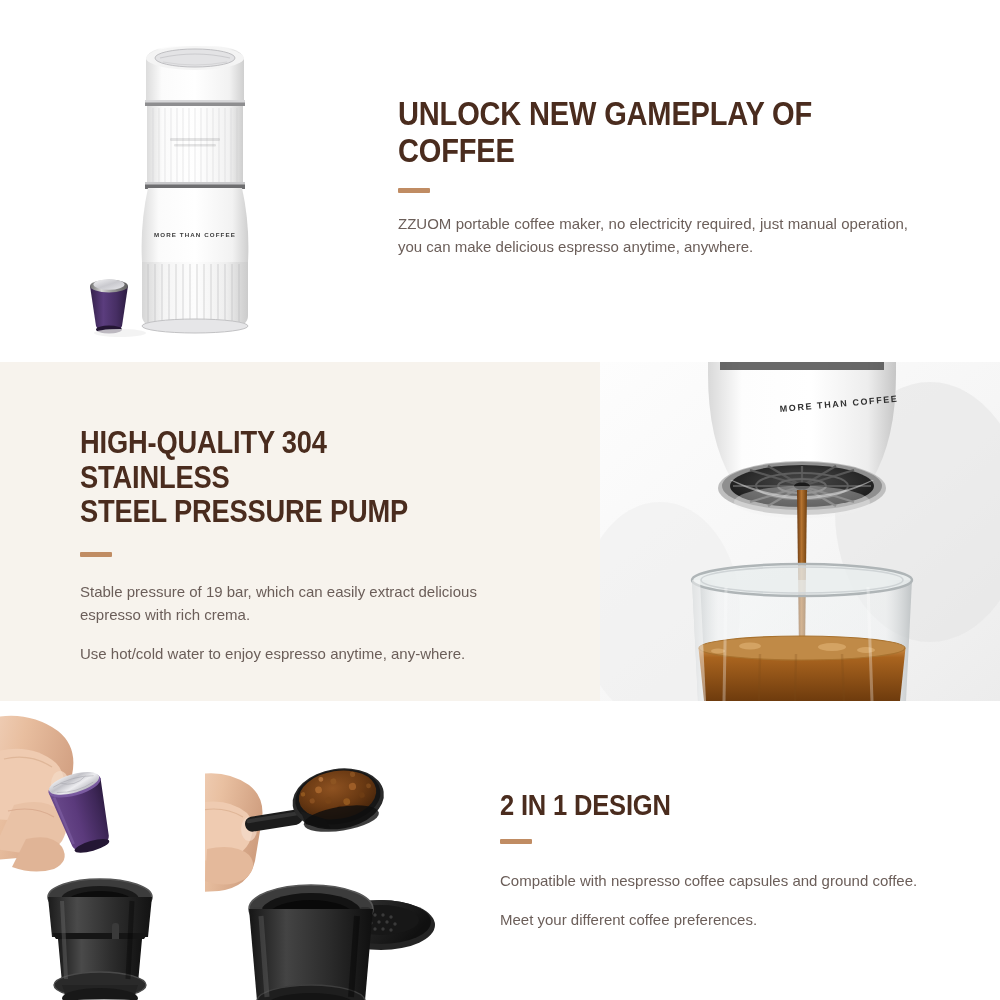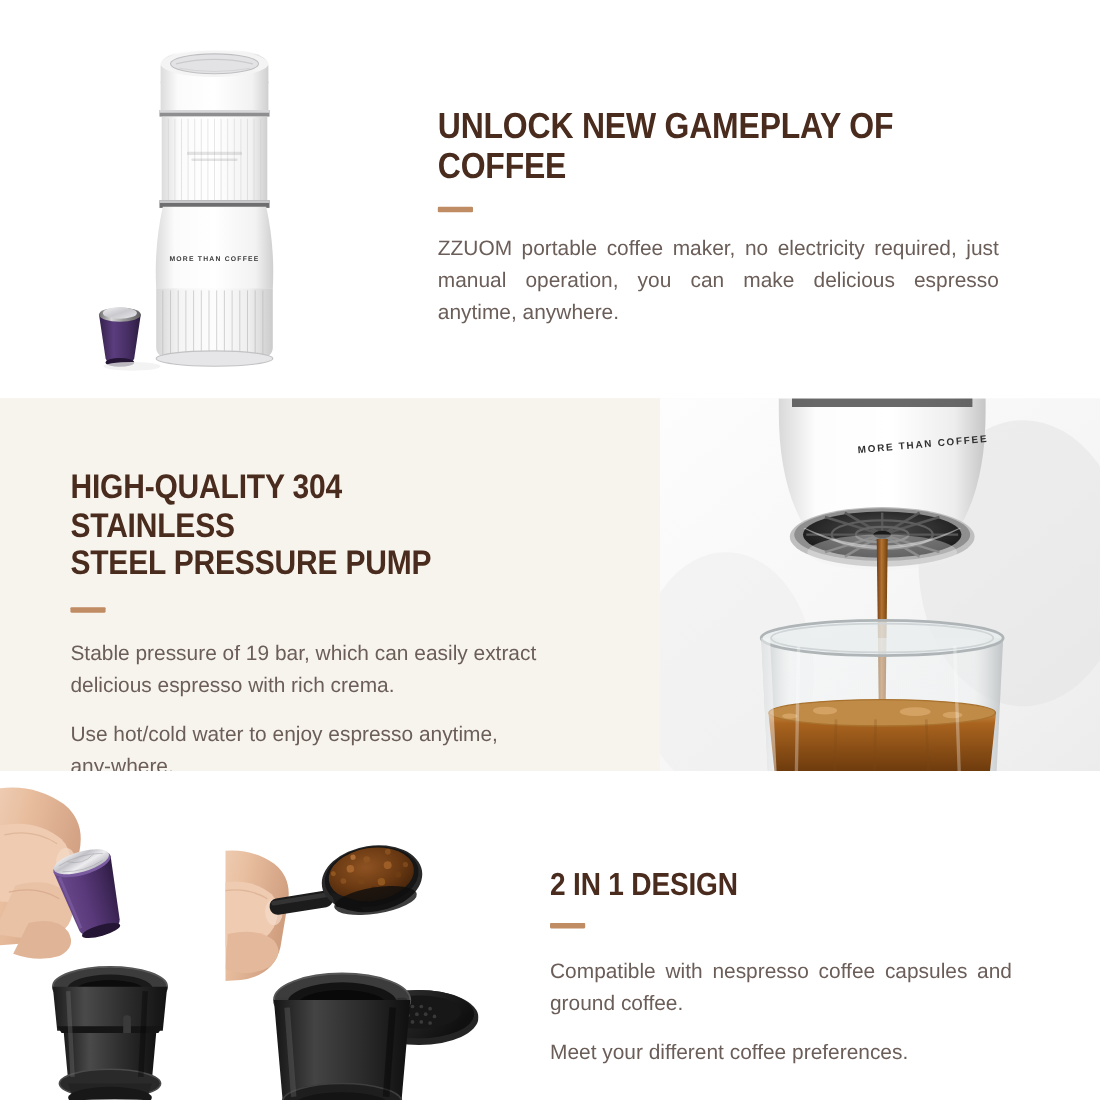--- a/index.html
+++ b/index.html
@@ -24,21 +24,21 @@
     transform: scaleX(0.88);
     transform-origin: left center;
     white-space: pre-line;
   }
   .divider {
     width: 32px; height: 5px; border-radius: 1px;
     background: #C08C63;
   }
   .body-text {
     color: #6B5E59;
-    font-size: 19px;
+    font-size: 15px;
     line-height: 1.52;
     font-weight: 400;
   }
   .body-text.justify { text-align: justify; text-justify: inter-word; }
   .body-text p + p { margin-top: 0px; }
   .body-text .gap { margin-top: 16px; }
 
   
   .sec1 { position: absolute; left: 0; top: 0; width: 1000px; height: 328px; background: #fff; }
   .sec1-photo { position: absolute; left: 60px; top: 0; width: 300px; height: 328px; }
@@ -49,21 +49,21 @@
   
   .sec2 { position: absolute; left: 0; top: 328px; width: 1000px; height: 339px; }
   .sec2-panel {
     position: absolute; left: 0; top: 0; width: 600px; height: 339px;
     background: #F7F3ED;
   }
   .sec2-photo {
     position: absolute; left: 600px; top: 0; width: 400px; height: 339px;
     background: #FBFBFB; overflow: hidden;
   }
-  .sec2-copy { position: absolute; left: 64px; top: 64px; width: 430px; }
+  .sec2-copy { position: absolute; left: 80px; top: 64px; width: 430px; }
   .sec2-copy .headline { font-size: 31px; }
   .sec2-copy .divider { margin: 22px 0 24px 0; }
 
   
   .sec3 { position: absolute; left: 0; top: 667px; width: 1000px; height: 271px; background: #fff; }
   .sec3-photo-a { position: absolute; left: 0px;   top: 0; width: 200px; height: 333px; }
   .sec3-photo-b { position: absolute; left: 205px; top: 0; width: 230px; height: 333px; }
   .sec3-copy { position: absolute; left: 500px; top: 88px; width: 420px; }
   .sec3-copy .headline { font-size: 29px; }
   .sec3-copy .divider { margin: 18px 0 26px 0; }

